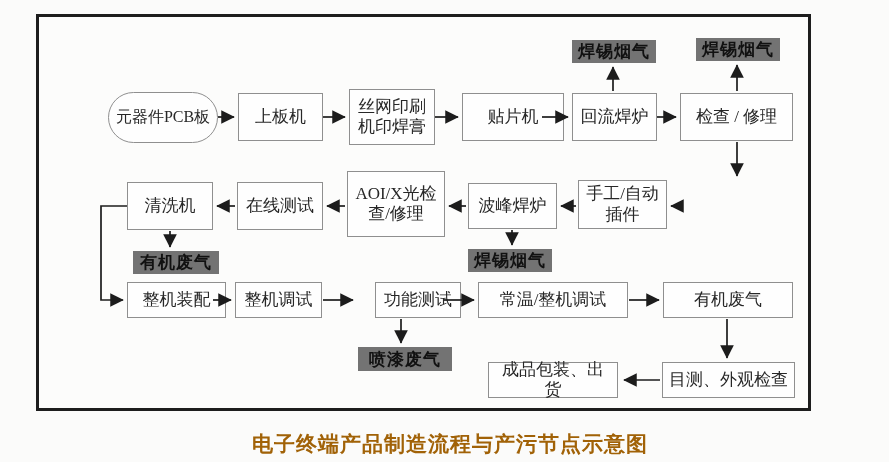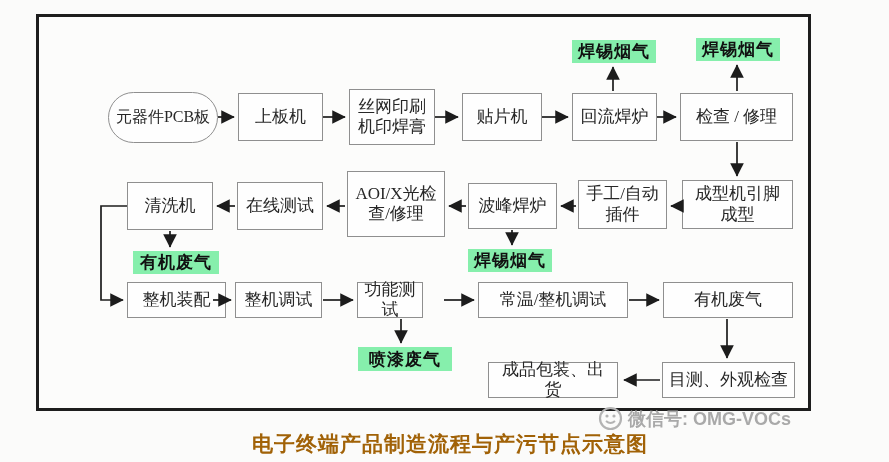--- a/index.html
+++ b/index.html
@@ -20,21 +20,21 @@
     border:1.5px solid #8f8f8f;background:#fefefe;
     display:flex;align-items:center;justify-content:center;
     text-align:center;color:#272727;
     font-family:"Liberation Serif", serif;
     font-size:17px;line-height:1.18;
     padding:2px 5px;
   }
   .terminal{border-radius:26px;font-size:16px;padding:12px 2px;}
   .emission{
     position:absolute;box-sizing:border-box;
-    background:#86efac;color:#111;
+    background:#737373;color:#111;
     display:flex;align-items:center;justify-content:center;
     font-family:"Liberation Sans", sans-serif;
     font-weight:700;font-size:17px;letter-spacing:1px;
   }
   .caption{
     position:absolute;left:100px;top:430px;width:700px;
     text-align:center;font-weight:700;font-size:21px;color:#a16207;
     letter-spacing:1px;
     font-family:"Liberation Sans", sans-serif;
   }
@@ -51,40 +51,39 @@
 </head>
 <body>
 
 <div class="stage">
 
   <div class="frame"></div>
 
   <div class="node terminal" style="left:108px;top:92px;width:110px;height:51px">元器件PCB板</div>
   <div class="node" style="left:238px;top:93px;width:85px;height:48px">上板机</div>
   <div class="node" style="left:349px;top:89px;width:86px;height:56px">丝网印刷机印焊膏</div>
-  <div class="node" style="left:462px;top:93px;width:80px;height:48px">贴片机</div>
+  <div class="node" style="left:462px;top:93px;width:102px;height:48px">贴片机</div>
   <div class="node" style="left:680px;top:93px;width:113px;height:48px">检查 / 修理</div>
   <div class="node" style="left:572px;top:93px;width:85px;height:48px">回流焊炉</div>
 
   <div class="emission" style="left:572px;top:40px;width:84px;height:23px">焊锡烟气</div>
   <div class="emission" style="left:696px;top:38px;width:84px;height:23px">焊锡烟气</div>
 
-  <div class="node" style="left:682px;top:180px;width:111px;height:49px">成型机引脚成型</div>
   <div class="node" style="left:578px;top:180px;width:89px;height:49px">手工/自动插件</div>
   <div class="node" style="left:468px;top:183px;width:89px;height:46px">波峰焊炉</div>
   <div class="node" style="left:237px;top:182px;width:86px;height:48px">在线测试</div>
   <div class="node" style="left:347px;top:171px;width:98px;height:66px">AOI/X光检查/修理</div>
   <div class="node" style="left:127px;top:182px;width:86px;height:48px">清洗机</div>
 
   <div class="emission" style="left:133px;top:251px;width:86px;height:23px">有机废气</div>
   <div class="emission" style="left:468px;top:249px;width:84px;height:23px">焊锡烟气</div>
 
   <div class="node" style="left:127px;top:282px;width:99px;height:36px">整机装配</div>
   <div class="node" style="left:235px;top:282px;width:87px;height:36px">整机调试</div>
-  <div class="node" style="left:357px;top:282px;width:66px;height:36px">功能测试</div>
+  <div class="node" style="left:375px;top:282px;width:86px;height:36px">功能测试</div>
   <div class="node" style="left:478px;top:282px;width:150px;height:36px">常温/整机调试</div>
   <div class="node" style="left:663px;top:282px;width:130px;height:36px">有机废气</div>
 
   <div class="emission" style="left:358px;top:347px;width:94px;height:24px">喷漆废气</div>
 
   <div class="node" style="left:662px;top:362px;width:133px;height:36px">目测、外观检查</div>
   <div class="node" style="left:488px;top:362px;width:130px;height:36px">成品包装、出货</div>
 
   <svg class="arrows" viewBox="0 0 889 462">
     <defs>
@@ -120,25 +119,16 @@
     <line x1="444" y1="300" x2="474" y2="300" marker-end="url(#ah)"></line>
     <line x1="629" y1="300" x2="659" y2="300" marker-end="url(#ah)"></line>
 
     <line x1="401" y1="319" x2="401" y2="343" marker-end="url(#ah)"></line>
 
     <line x1="727" y1="319" x2="727" y2="358" marker-end="url(#ah)"></line>
 
     <line x1="660" y1="380" x2="624" y2="380" marker-end="url(#ah)"></line>
   </svg>
 
-  <div class="watermark">
-    <svg width="25" height="25" viewBox="0 0 25 25">
-      <circle cx="12.5" cy="12.5" r="10.5" fill="none" stroke="#b3b3b3" stroke-width="2.2"></circle>
-      <circle cx="9" cy="10" r="1.6" fill="#b3b3b3"></circle>
-      <circle cx="16" cy="10" r="1.6" fill="#b3b3b3"></circle>
-      <path d="M8 15 Q12.5 19 17 15" fill="none" stroke="#b3b3b3" stroke-width="2"></path>
-    </svg>
-    <span>微信号: OMG-VOCs</span>
-  </div>
 
   <div class="caption">电子终端产品制造流程与产污节点示意图</div>
 
 </div>
 
 </body></html>

